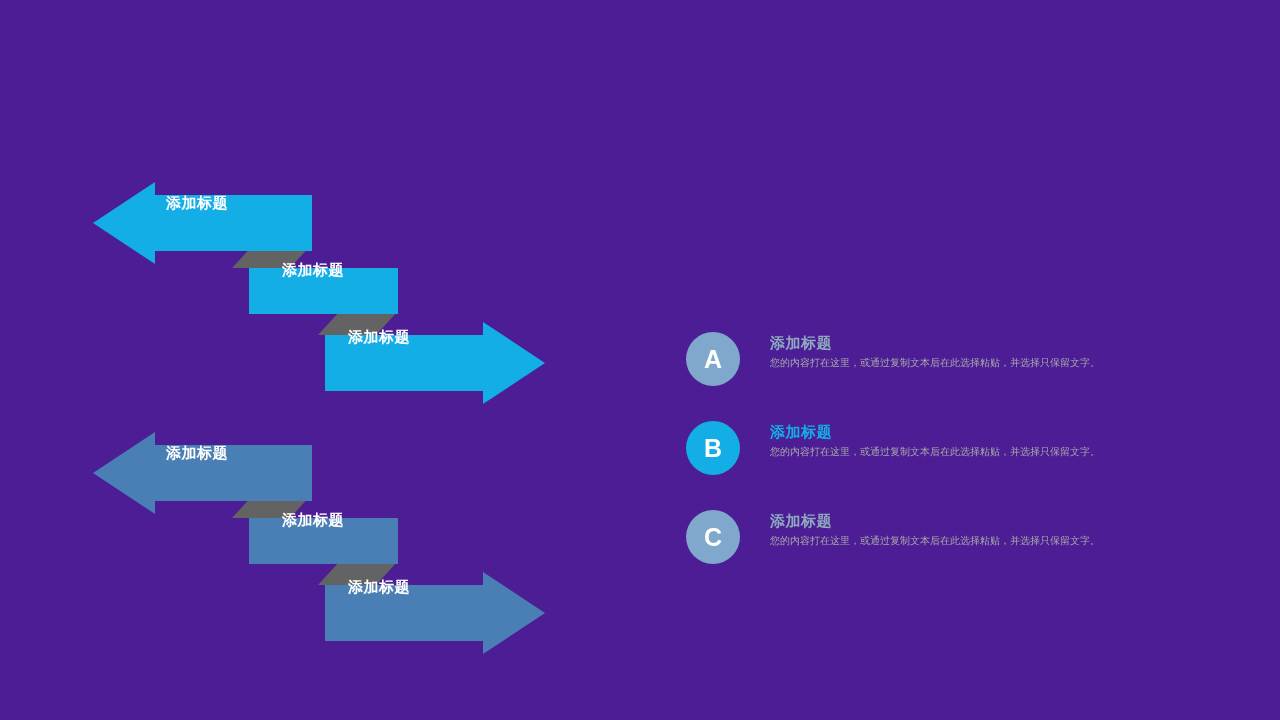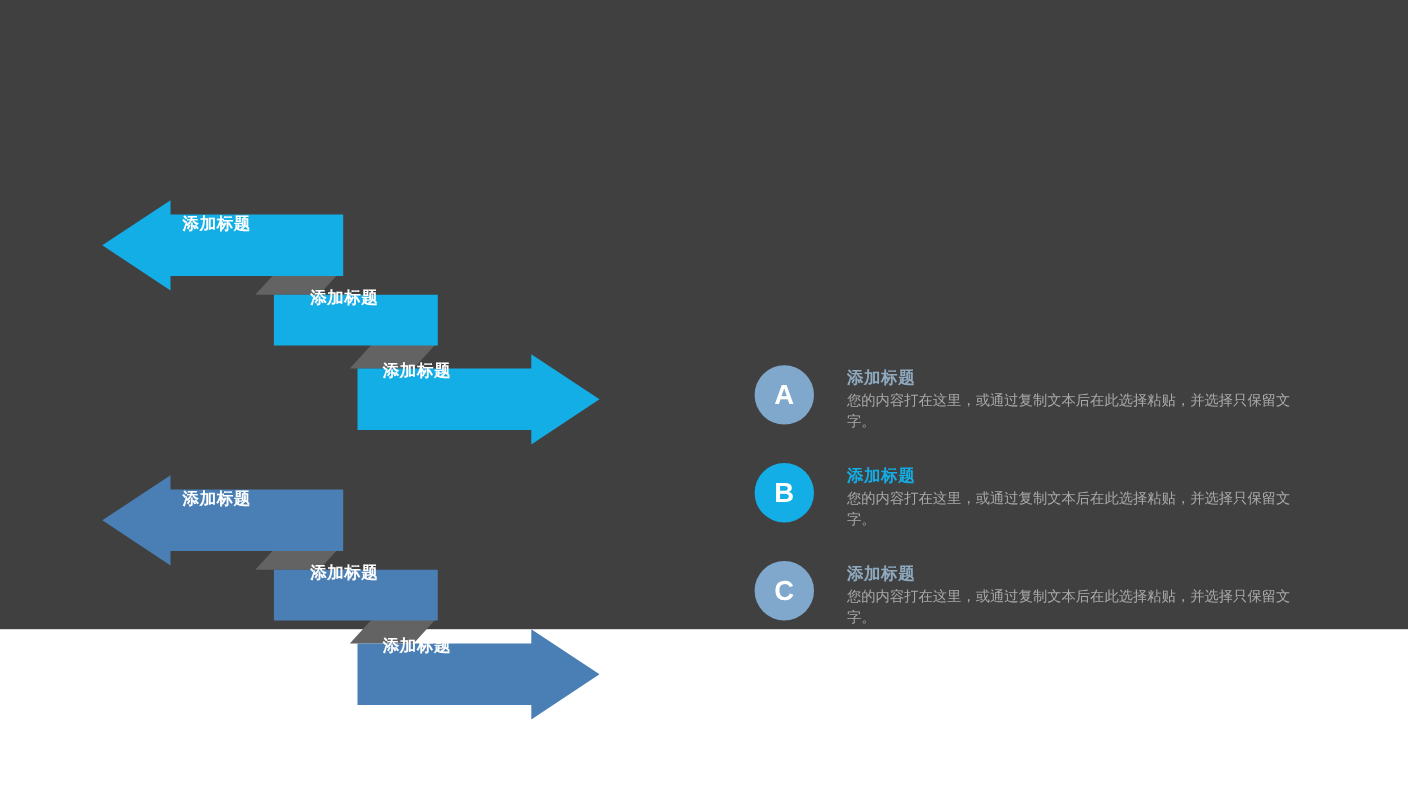--- a/index.html
+++ b/index.html
@@ -13,22 +13,22 @@
     height: 720px;
     overflow: hidden;
     font-family: "Liberation Sans", "DejaVu Sans", sans-serif;
     position: relative;
   }
 
   #slide {
     position: absolute;
     left: 0; top: 0;
     width: 1280px;
-    height: 572px;
-    background: #404040;
+    height: 720px;
+    background: #4c1d95;
   }
 
   
   .arrow-group {
     position: absolute;
     left: 0;
     top: 0;
     width: 640px;
     height: 260px;
   }
@@ -101,21 +101,21 @@
     width: 420px;
   }
   .item-title {
     font-size: 15px;
     font-weight: bold;
     margin: 0 0 3px 0;
     letter-spacing: 0.5px;
     font-family: "DejaVu Sans", "Liberation Sans", sans-serif;
   }
   .item-desc {
-    font-size: 13px;
+    font-size: 10px;
     line-height: 1.45;
     color: #a9a9a9;
     margin: 0;
     font-family: "DejaVu Sans", "Liberation Sans", sans-serif;
   }
   .w-narrow { width: 404px; }
   .w-wide   { width: 412px; }
 </style>
 </head>
 <body>

